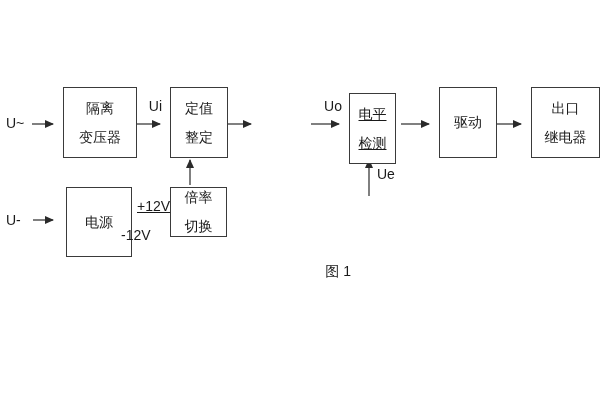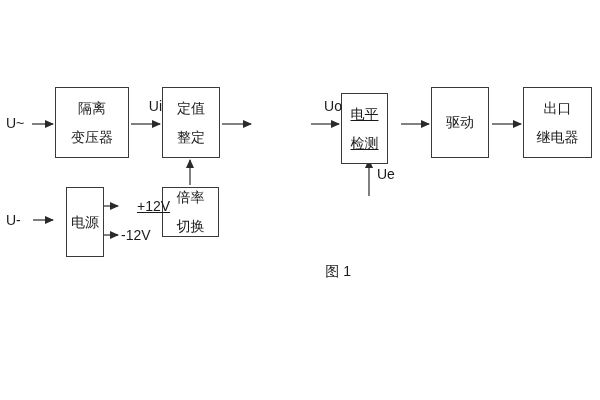--- a/index.html
+++ b/index.html
@@ -21,20 +21,21 @@
     background: #ffffff;
     display: flex;
     flex-direction: column;
     align-items: center;
     justify-content: center;
     font-size: 14px;
     color: #1a1a1a;
     line-height: 29px;
     text-align: center;
     white-space: nowrap;
+    margin-left: 8px;
   }
   .siglabel {
     position: absolute;
     font-size: 14px;
     color: #1a1a1a;
     line-height: 17px;
     white-space: nowrap;
   }
   .centered { text-align: right; }
   #arrow-layer {
@@ -92,21 +93,21 @@
 
   <div class="block" style="left:431px; top:87px; width:58px; height:71px;">
     <span>驱动</span>
   </div>
 
   <div class="block" style="left:523px; top:87px; width:69px; height:71px;">
     <span>出口</span>
     <span>继电器</span>
   </div>
 
-  <div class="block" style="left:66px; top:187px; width:38px; height:70px;">
+  <div class="block" style="left:58px; top:187px; width:66px; height:70px;">
     <span>电源</span>
   </div>
 
   <div class="block" style="left:162px; top:187px; width:57px; height:50px;justify-content:center;">
     <span>倍率</span>
     <span>切换</span>
   </div>
 
 
   <div class="siglabel" style="left:6px; top:115px;">U~</div>

